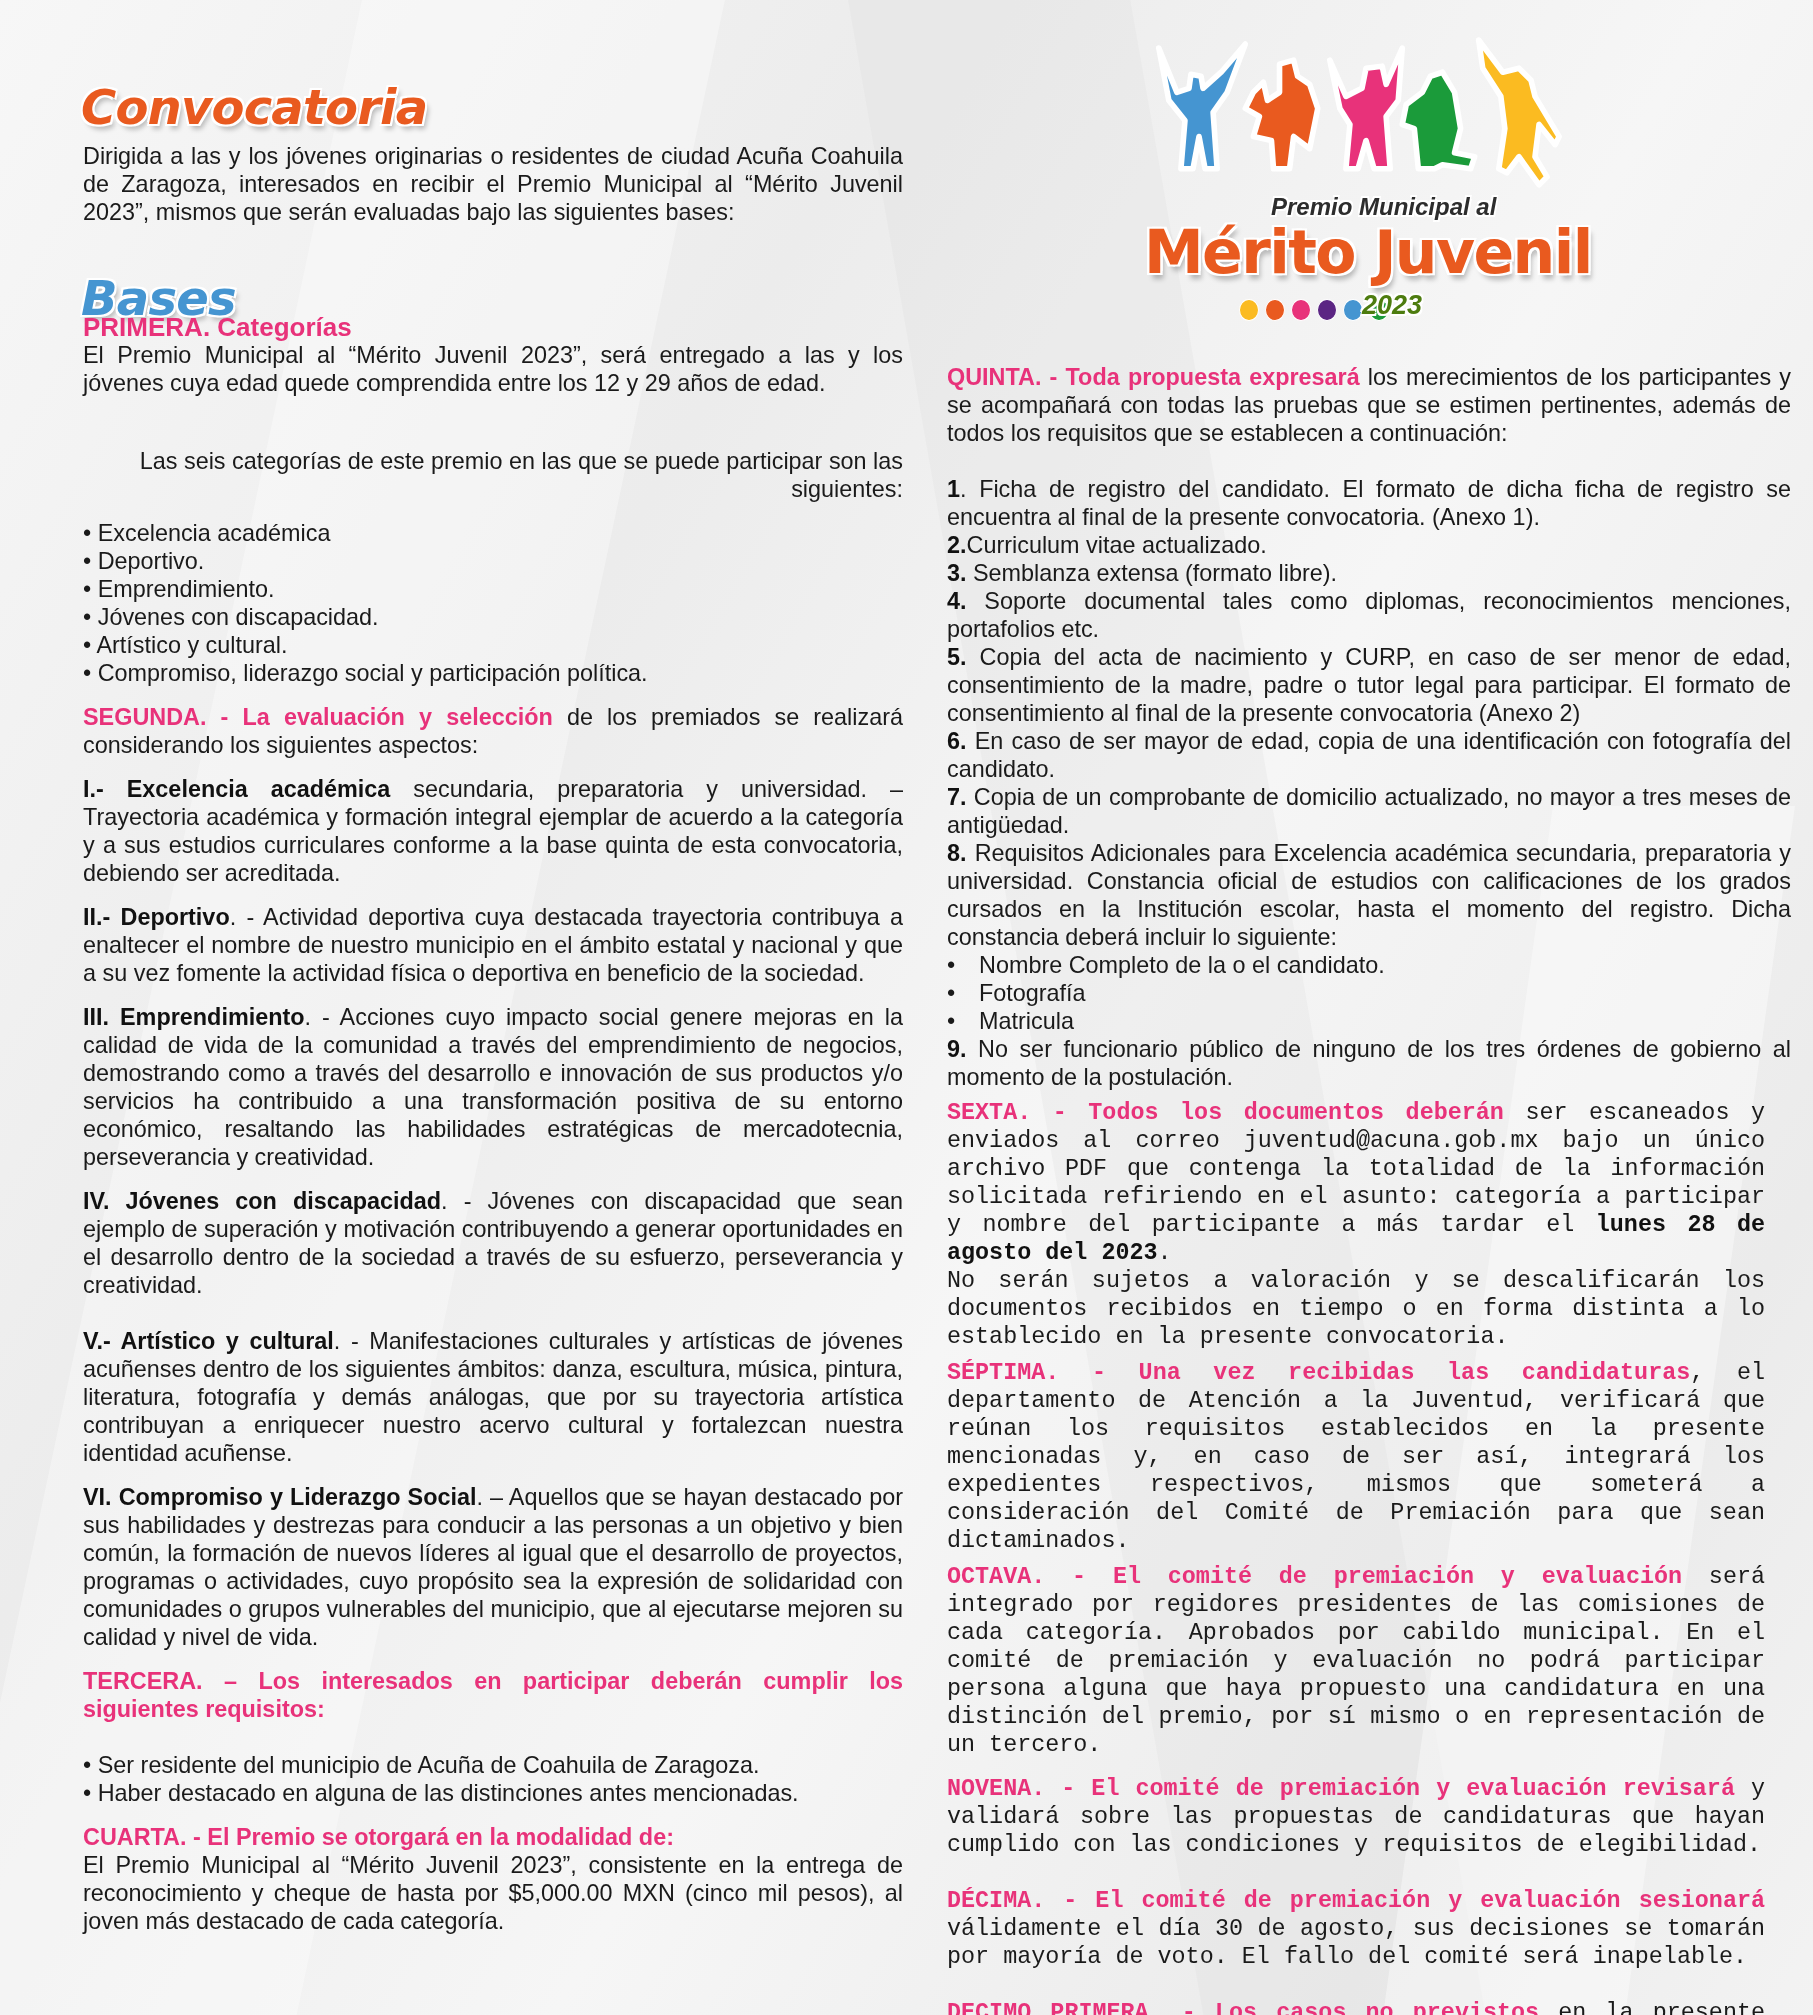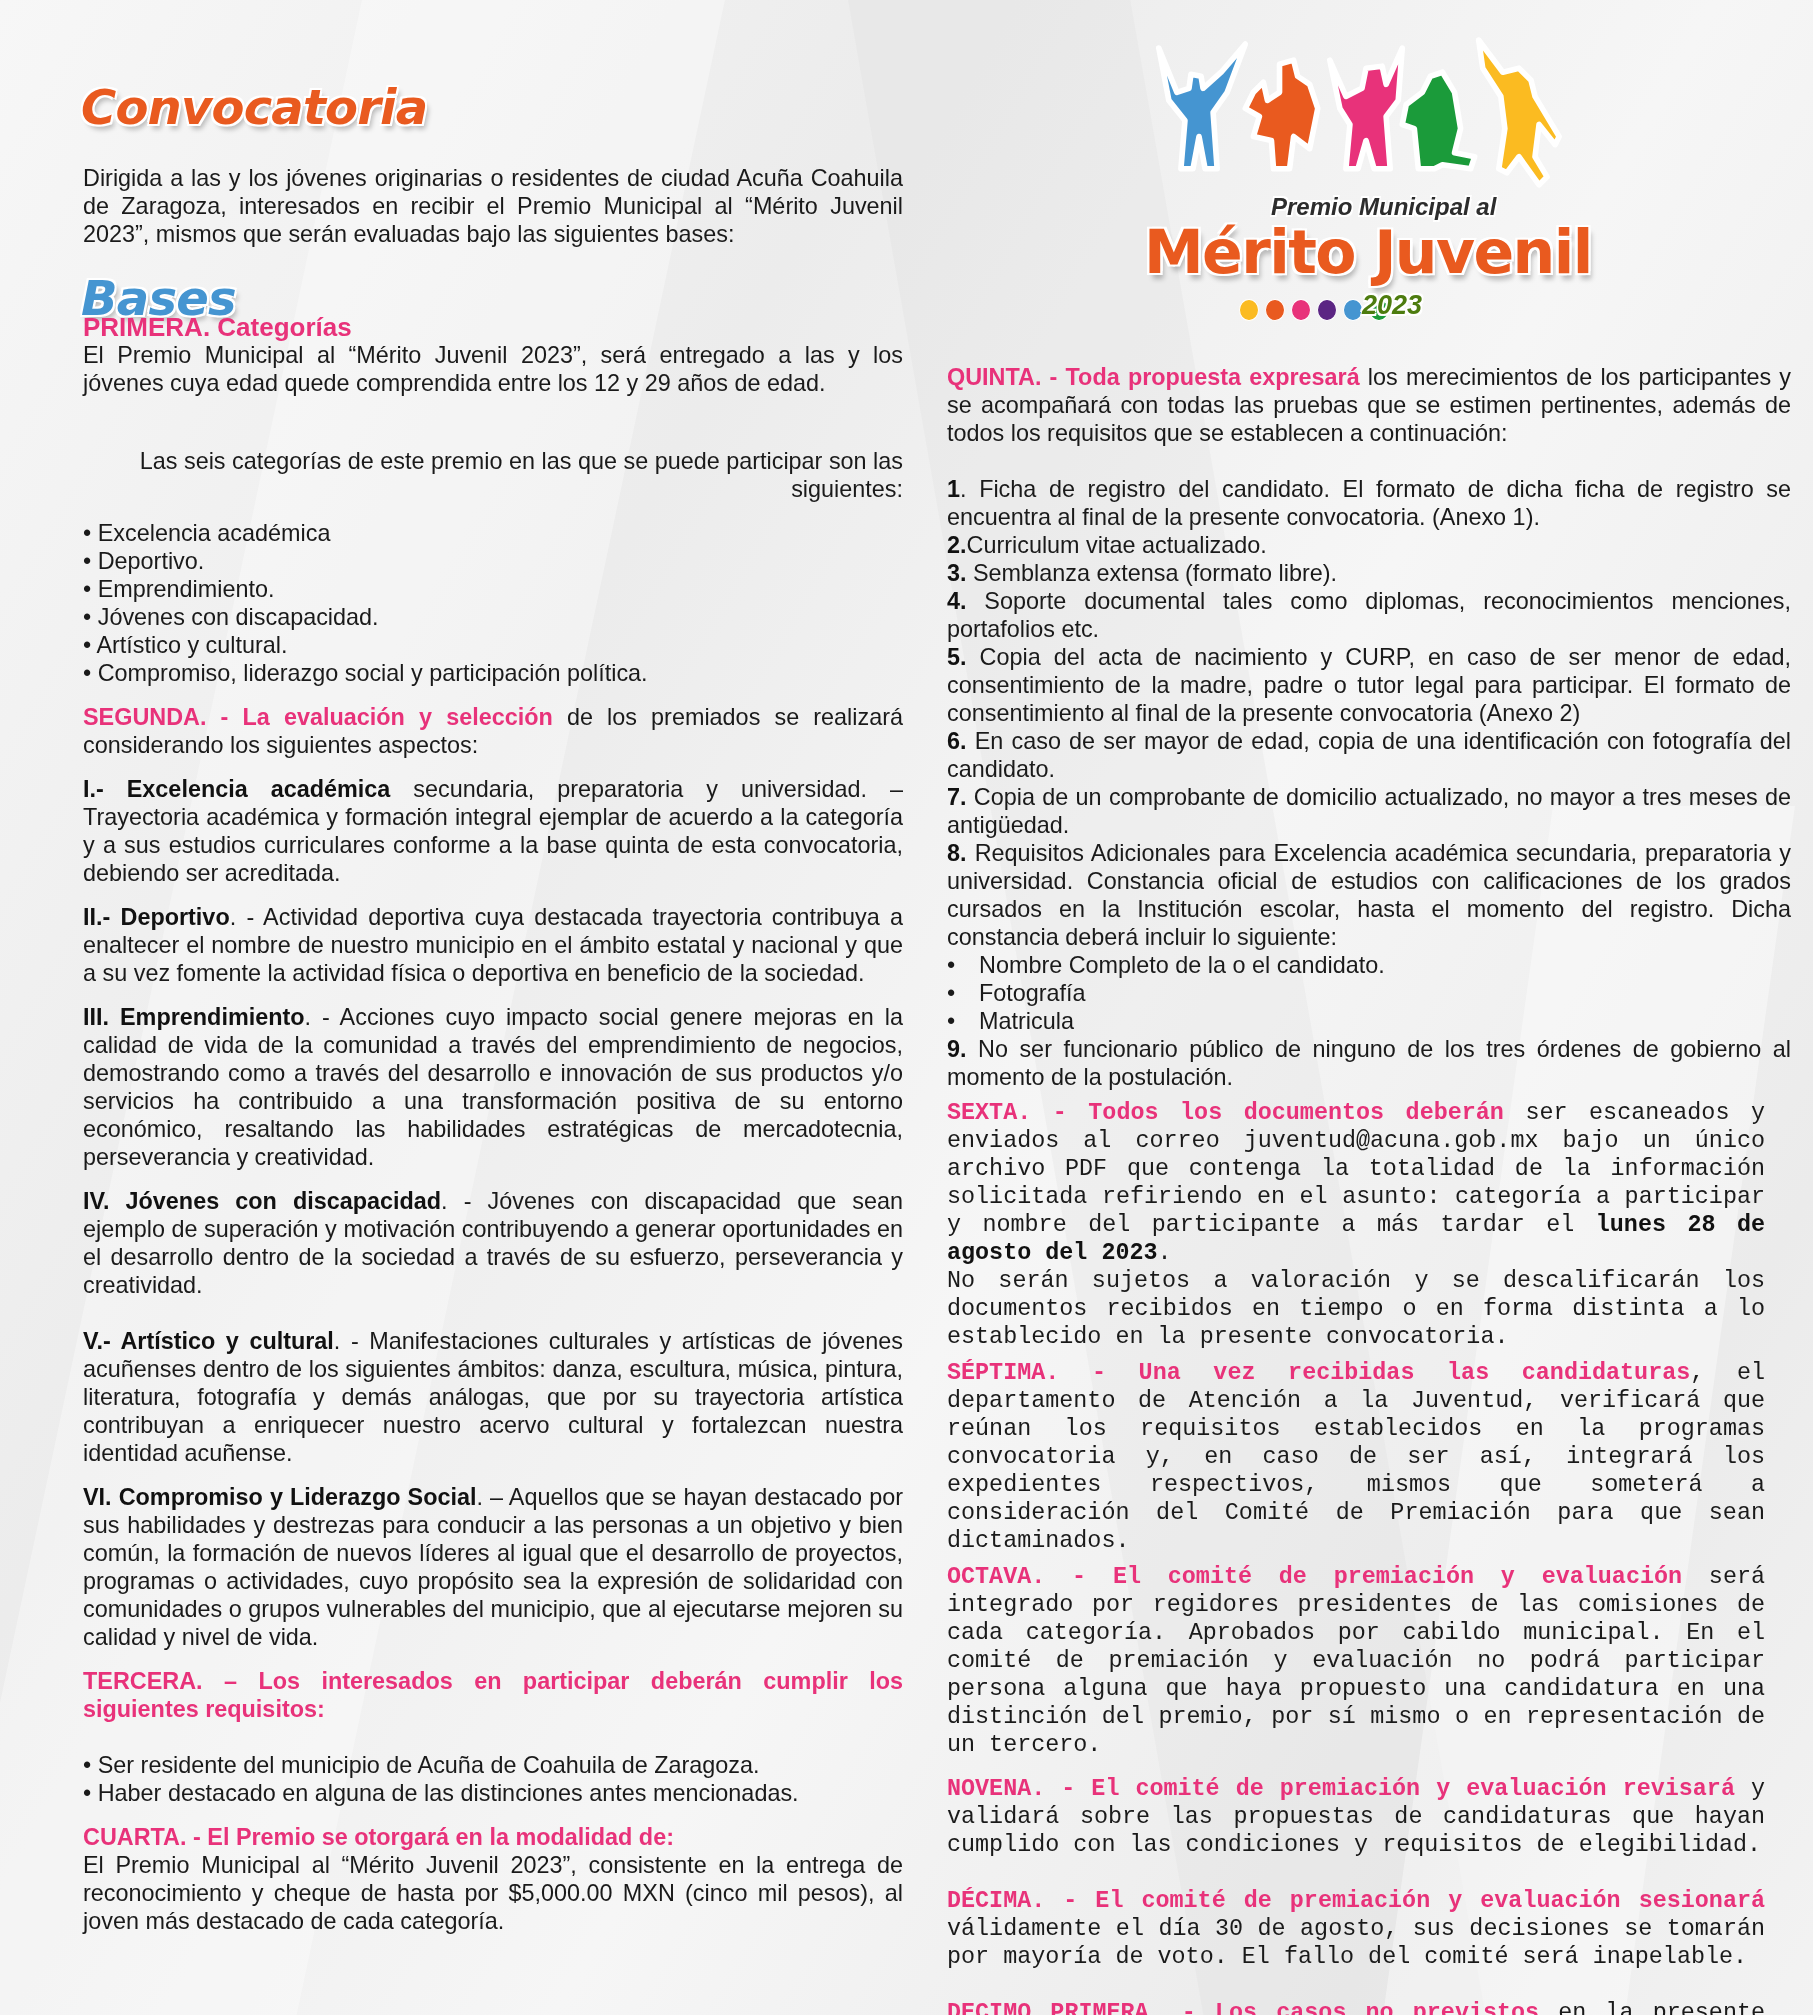--- a/index.html
+++ b/index.html
@@ -77,21 +77,21 @@
     <div class="ldot" style="background: rgb(251, 187, 33);"></div>
     <div class="ldot" style="background: rgb(233, 90, 31);"></div>
     <div class="ldot" style="background: rgb(232, 50, 122);"></div>
     <div class="ldot" style="background: rgb(91, 37, 131);"></div>
     <div class="ldot" style="background: rgb(69, 149, 209);"></div>
     <div class="ldot" style="background: rgb(27, 155, 58);"></div>
   </div>
   <div class="logo-year">2023</div>
 </div>
 
-<div class="col left" style="top:142px;margin-top:22px;">
+<div class="col left" style="top:142px;">
   <p>Dirigida a las y los jóvenes originarias o residentes de ciudad Acuña Coahuila de Zaragoza, interesados en recibir el Premio Municipal al “Mérito Juvenil 2023”, mismos que serán evaluadas bajo las siguientes bases:</p>
 </div>
 
 <div class="col left" style="top:313px;">
   <p class="pink" style="font-size:26px;">PRIMERA. Categorías</p>
   <p>El Premio Municipal al “Mérito Juvenil 2023”, será entregado a las y los jóvenes cuya edad quede comprendida entre los 12 y 29 años de edad.</p>
   <div class="gap"></div>
   <p style="text-align:right;margin-top:34px;">Las seis categorías de este premio en las que se puede participar son las siguientes:</p>
   <div class="gap"></div>
   <ul class="plain">
@@ -145,21 +145,21 @@
       <li>Fotografía</li>
       <li>Matricula</li>
     </ul>
     <p><span class="b">9.</span><span> No ser funcionario público de ninguno de los tres órdenes de gobierno al momento de la postulación.</span></p>
   </div>
   <div class="gap-s"></div>
   <div style="width:818px;font-family:Liberation Mono, monospace;">
     <p><span class="pink">SEXTA. - Todos los documentos deberán</span><span> ser escaneados y enviados al correo juventud@acuna.gob.mx bajo un único archivo PDF que contenga la totalidad de la información solicitada refiriendo en el asunto: categoría a participar y nombre del participante a más tardar el </span><span class="b">lunes 28 de agosto del 2023</span><span>.</span></p>
     <p>No serán sujetos a valoración y se descalificarán los documentos recibidos en tiempo o en forma distinta a lo establecido en la presente convocatoria.</p>
     <div class="gap-s"></div>
-    <p><span class="pink">SÉPTIMA. - Una vez recibidas las candidaturas</span><span>, el departamento de Atención a la Juventud, verificará que reúnan los requisitos establecidos en la programas convocatoria y, en caso de ser así, integrará los expedientes respectivos, mismos que someterá a consideración del Comité de Premiación para que sean dictaminados.</span></p>
+    <p><span class="pink">SÉPTIMA. - Una vez recibidas las candidaturas</span><span>, el departamento de Atención a la Juventud, verificará que reúnan los requisitos establecidos en la presente mencionadas y, en caso de ser así, integrará los expedientes respectivos, mismos que someterá a consideración del Comité de Premiación para que sean dictaminados.</span></p>
     <div class="gap-s"></div>
     <p><span class="pink">OCTAVA. - El comité de premiación y evaluación</span><span> será integrado por regidores presidentes de las comisiones de cada categoría. Aprobados por cabildo municipal. En el comité de premiación y evaluación no podrá participar persona alguna que haya propuesto una candidatura en una distinción del premio, por sí mismo o en representación de un tercero.</span></p>
     <div class="gap"></div>
     <p><span class="pink">NOVENA. - El comité de premiación y evaluación revisará</span><span> y validará sobre las propuestas de candidaturas que hayan cumplido con las condiciones y requisitos de elegibilidad.</span></p>
     <div class="gap-l"></div>
     <p><span class="pink">DÉCIMA. - El comité de premiación y evaluación sesionará</span><span> válidamente el día 30 de agosto, sus decisiones se tomarán por mayoría de voto. El fallo del comité será inapelable.</span></p>
     <div class="gap-l"></div>
     <p><span class="pink">DECIMO PRIMERA. - Los casos no previstos</span><span> en la presente convocatoria serán resueltos en definitiva por el comité de premiación y evaluación.</span></p>
     <div class="gap-l"></div>
     <p><span class="pink">DECIMO SEGUNDA. - La fecha, hora y lugar de entrega del premio</span><span> se dará a conocer a los galardonados con anticipación.</span></p>

